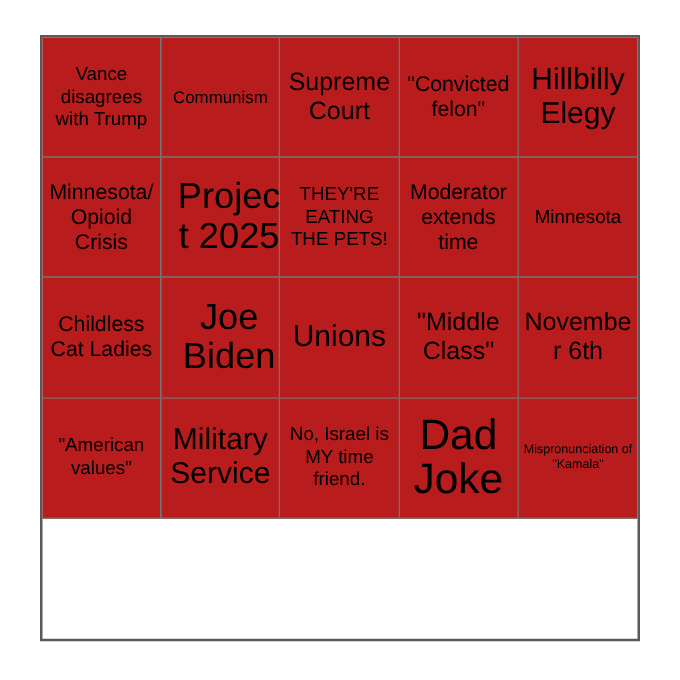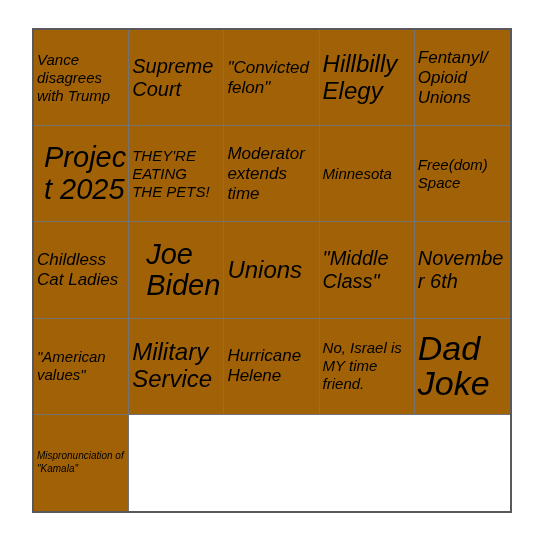--- a/index.html
+++ b/index.html
@@ -31,24 +31,24 @@
     background: #ffffff;
   }
 
   .bingo-cell {
     border-right: 1px solid #737373;
     border-bottom: 1px solid #737373;
     box-sizing: border-box;
     display: flex;
     align-items: center;
     justify-content: center;
+    text-align: center;
     padding: 2px 3px;
     overflow: hidden;
-    background: #a16207;
-    font-style: italic;
+    background: #b91c1c;
   }
   .bingo-cell:nth-child(5n) { border-right: none; }
   .bingo-cell:nth-child(n+21) { border-bottom: none; }
 
   .cell-text {
     color: #000000;
     line-height: 1.1;
     display: block;
     width: 100%;
     word-wrap: break-word;
@@ -64,46 +64,46 @@
   .fs-xxl .cell-text { font-size: 29px; line-height: 1.08; margin-left: 14px; }
   .fs-3xl .cell-text { font-size: 34px; line-height: 1.05; }
 </style>
 </head>
 <body>
 
 <div id="bingo-card">
     <div class="bingo-cell fs-s">
       <span class="cell-text">Vance disagrees with Trump</span>
     </div>
+    <div class="bingo-cell fs-xs">
+      <span class="cell-text">Communism</span>
+    </div>
     <div class="bingo-cell fs-l">
       <span class="cell-text">Supreme Court</span>
     </div>
     <div class="bingo-cell fs-m">
       <span class="cell-text">"Convicted felon"</span>
     </div>
     <div class="bingo-cell fs-xl">
       <span class="cell-text">Hillbilly Elegy</span>
     </div>
     <div class="bingo-cell fs-m">
-      <span class="cell-text">Fentanyl/ Opioid Unions</span>
+      <span class="cell-text">Minnesota/ Opioid Crisis</span>
     </div>
     <div class="bingo-cell fs-xxl">
       <span class="cell-text">Project 2025</span>
     </div>
     <div class="bingo-cell fs-s">
       <span class="cell-text">THEY'RE EATING THE PETS!</span>
     </div>
     <div class="bingo-cell fs-m">
       <span class="cell-text">Moderator extends time</span>
     </div>
     <div class="bingo-cell fs-s">
       <span class="cell-text">Minnesota</span>
-    </div>
-    <div class="bingo-cell fs-s">
-      <span class="cell-text">Free(dom) Space</span>
     </div>
     <div class="bingo-cell fs-m">
       <span class="cell-text">Childless Cat Ladies</span>
     </div>
     <div class="bingo-cell fs-xxl">
       <span class="cell-text">Joe Biden</span>
     </div>
     <div class="bingo-cell fs-xl">
       <span class="cell-text">Unions</span>
     </div>
@@ -112,23 +112,20 @@
     </div>
     <div class="bingo-cell fs-l">
       <span class="cell-text">November 6th</span>
     </div>
     <div class="bingo-cell fs-s">
       <span class="cell-text">"American values"</span>
     </div>
     <div class="bingo-cell fs-xl">
       <span class="cell-text">Military Service</span>
     </div>
-    <div class="bingo-cell fs-m">
-      <span class="cell-text">Hurricane Helene</span>
-    </div>
     <div class="bingo-cell fs-s">
       <span class="cell-text">No, Israel is MY time friend.</span>
     </div>
     <div class="bingo-cell fs-3xl">
       <span class="cell-text">Dad Joke</span>
     </div>
     <div class="bingo-cell fs-xxs">
       <span class="cell-text">Mispronunciation of "Kamala"</span>
     </div>
   </div>

